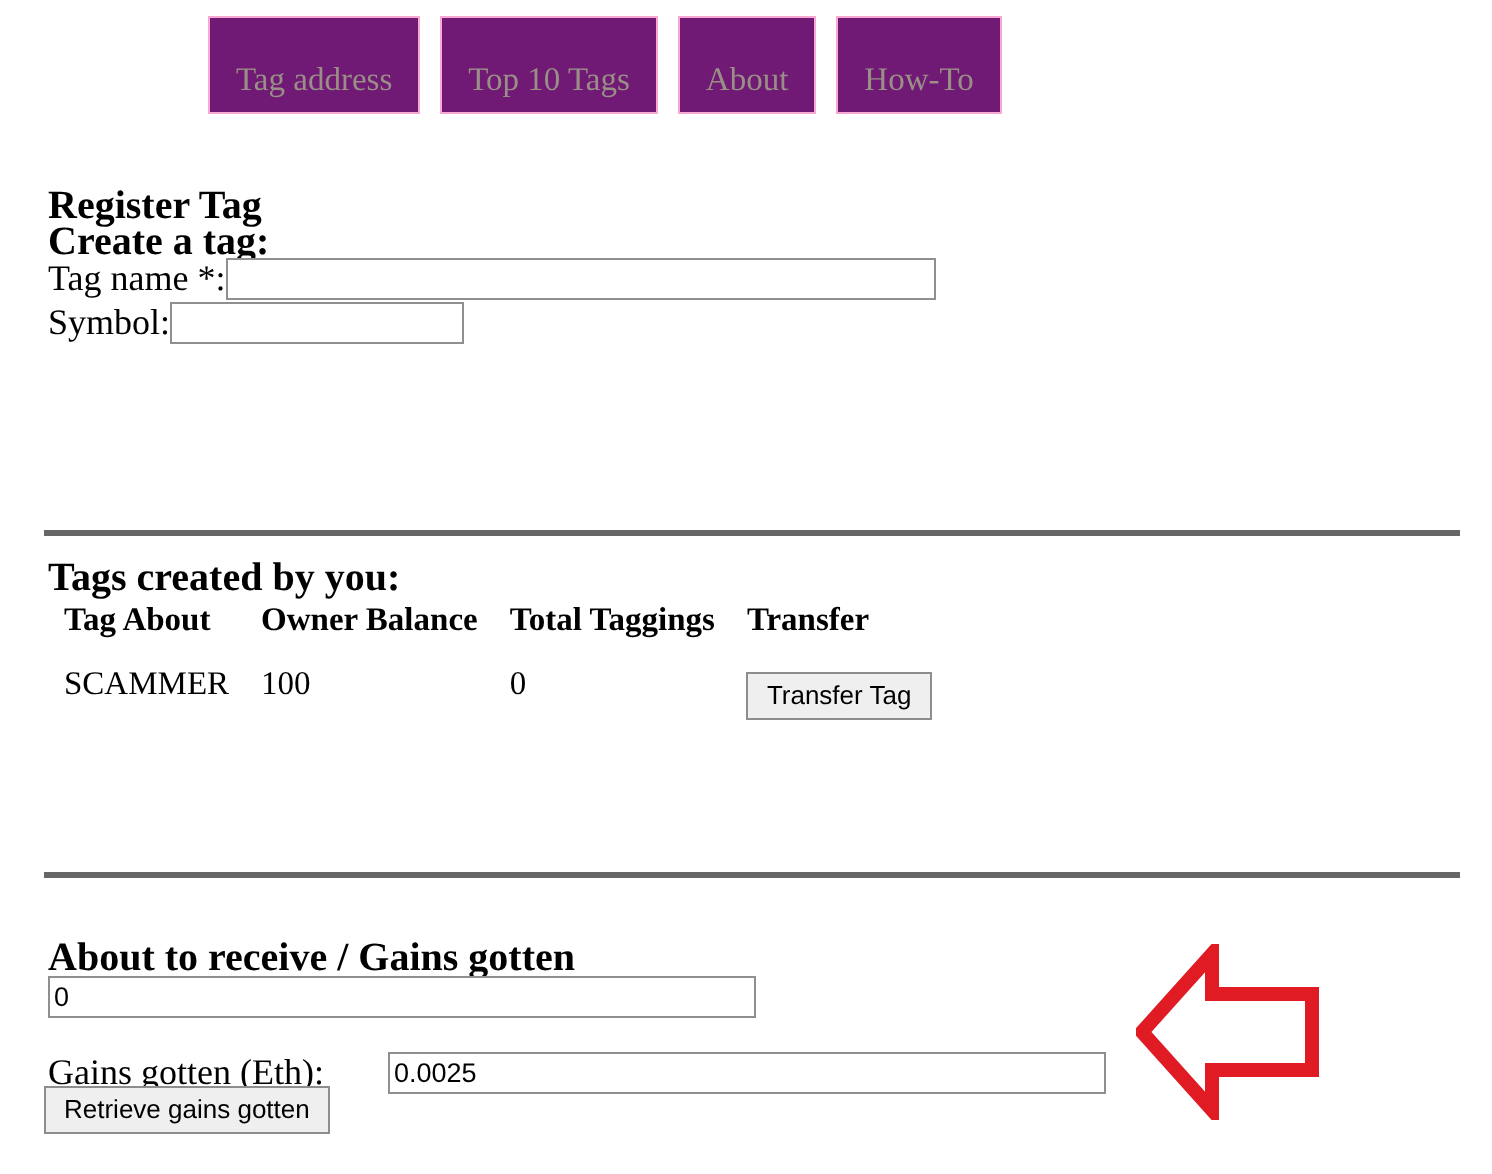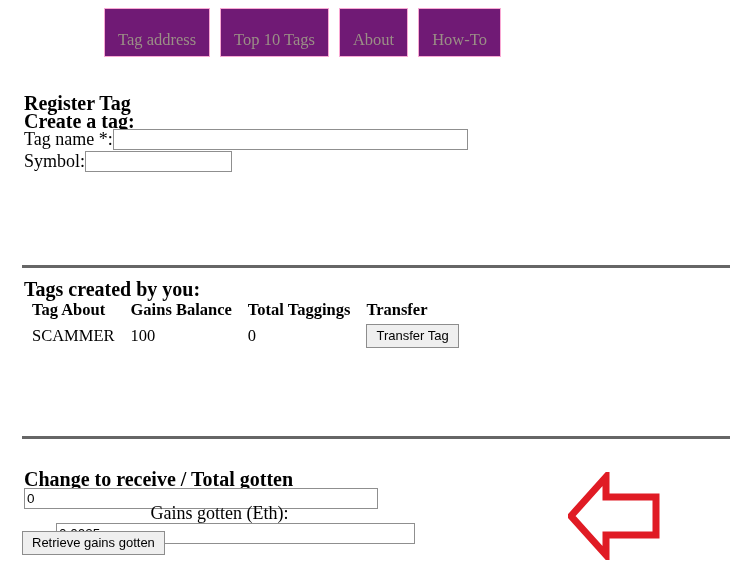--- a/index.html
+++ b/index.html
@@ -126,38 +126,38 @@
   }
   button.gray-btn {
     font-family: "Liberation Sans", "DejaVu Sans", sans-serif;
     font-size: 13px;
     color: #000000;
     background: #efefef;
     border: 1px solid #8d8d8d;
     padding: 3px 9px 4px 9px;
     cursor: pointer;
     line-height: 15px;
+    margin-top: 12px;
   }
 
   
   #gains-heading { position: absolute; left: 24px; top: 470px; }
   #row-change {
     position: absolute;
     left: 24px;
     top: 488px;
     display: flex;
     align-items: center;
   }
   #row-gains {
     position: absolute;
     left: 24px;
-    top: 504px;
-    display: flex;
-    align-items: center;
-    flex-direction: column;
+    top: 526px;
+    display: flex;
+    align-items: center;
   }
   #change-input { width: 354px; }
   #gains-input  { width: 359px; margin-left: 32px; }
   #retrieve-btn {
     position: absolute;
     left: 22px;
     top: 531px;
   }
 
   
@@ -194,40 +194,40 @@
 </div>
 
 <hr class="rule" id="rule-1">
 
 <div class="h-bold" id="tags-heading">Tags created by you:</div>
 
 <table id="tags-table">
   <thead>
     <tr>
       <th>Tag About</th>
-      <th>Gains Balance</th>
+      <th>Owner Balance</th>
       <th>Total Taggings</th>
       <th>Transfer</th>
     </tr>
   </thead>
   <tbody>
     <tr>
       <td>SCAMMER</td>
       <td>100</td>
       <td>0</td>
       <td>
         <button class="gray-btn">Transfer Tag</button>
       </td>
     </tr>
   </tbody>
 </table>
 
 <hr class="rule" id="rule-2">
 
-<div class="h-bold" id="gains-heading">Change to receive / Total gotten</div>
+<div class="h-bold" id="gains-heading">About to receive / Gains gotten</div>
 
 <div id="row-change">
   <input class="txt" id="change-input" type="text" value="0" style="">
 </div>
 
 <div id="row-gains">
   <span class="lbl">Gains gotten (Eth):</span>
   <input class="txt" id="gains-input" type="text" value="0.0025" style="">
 </div>
 

